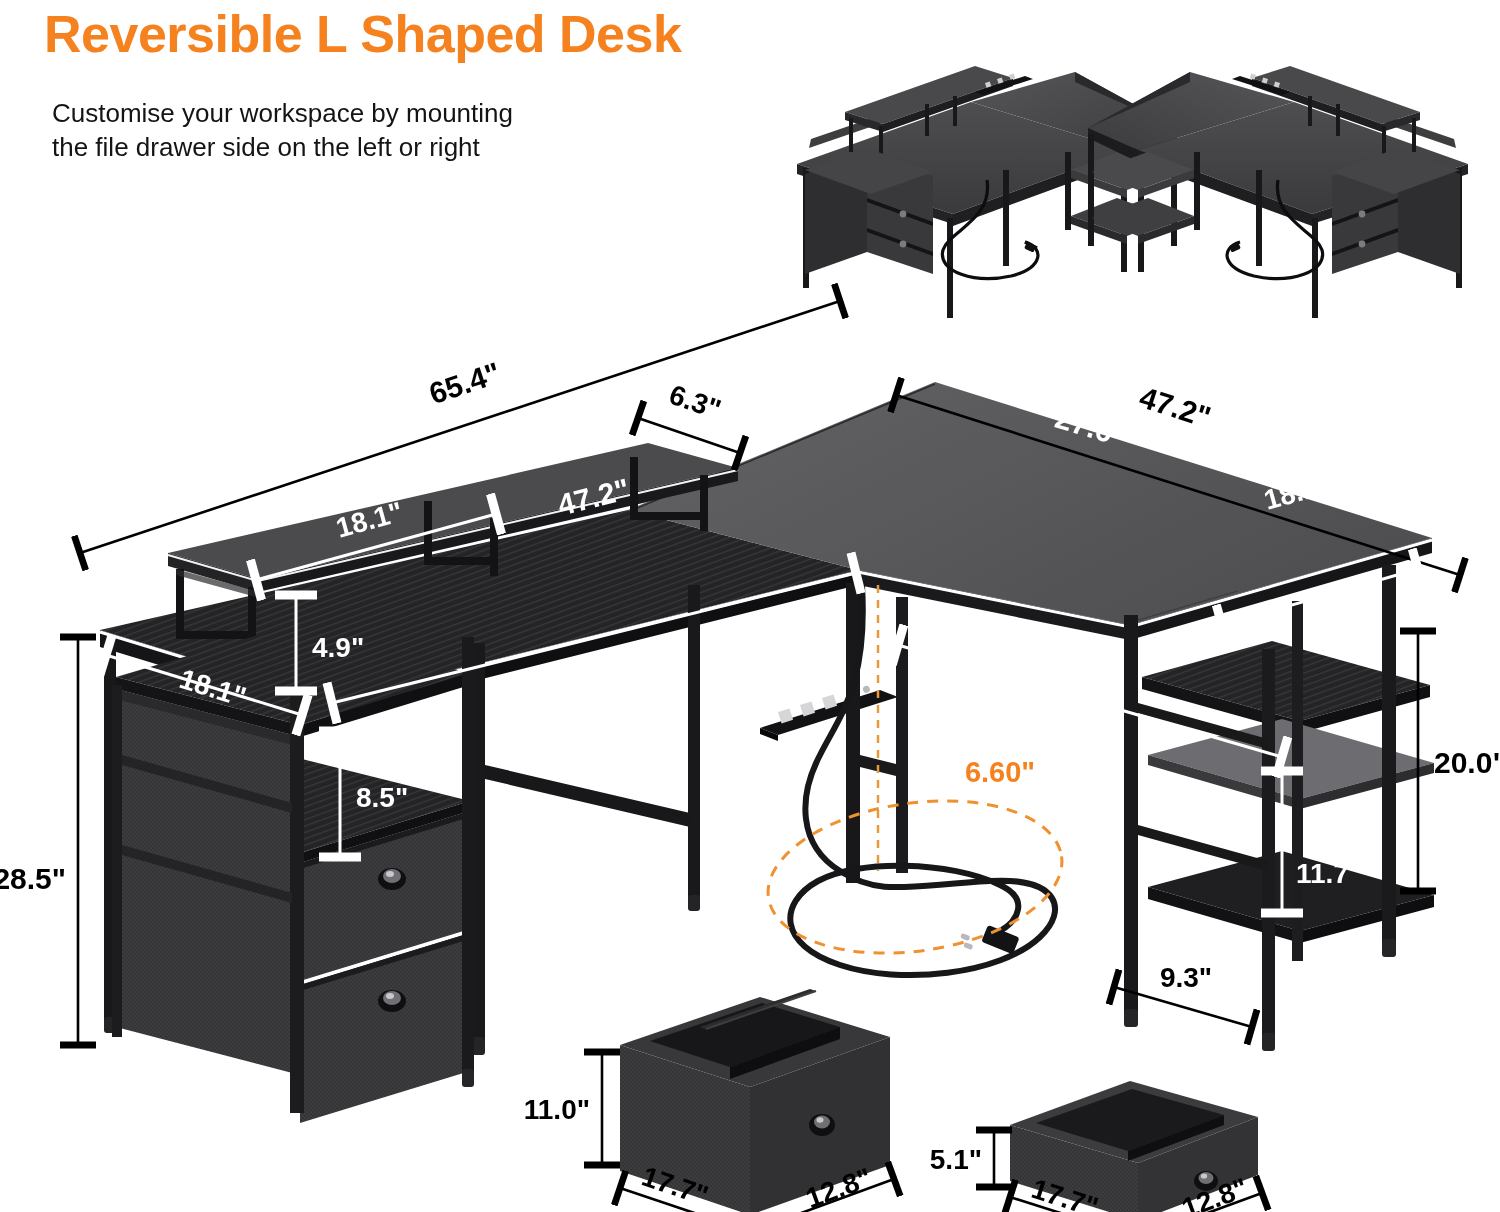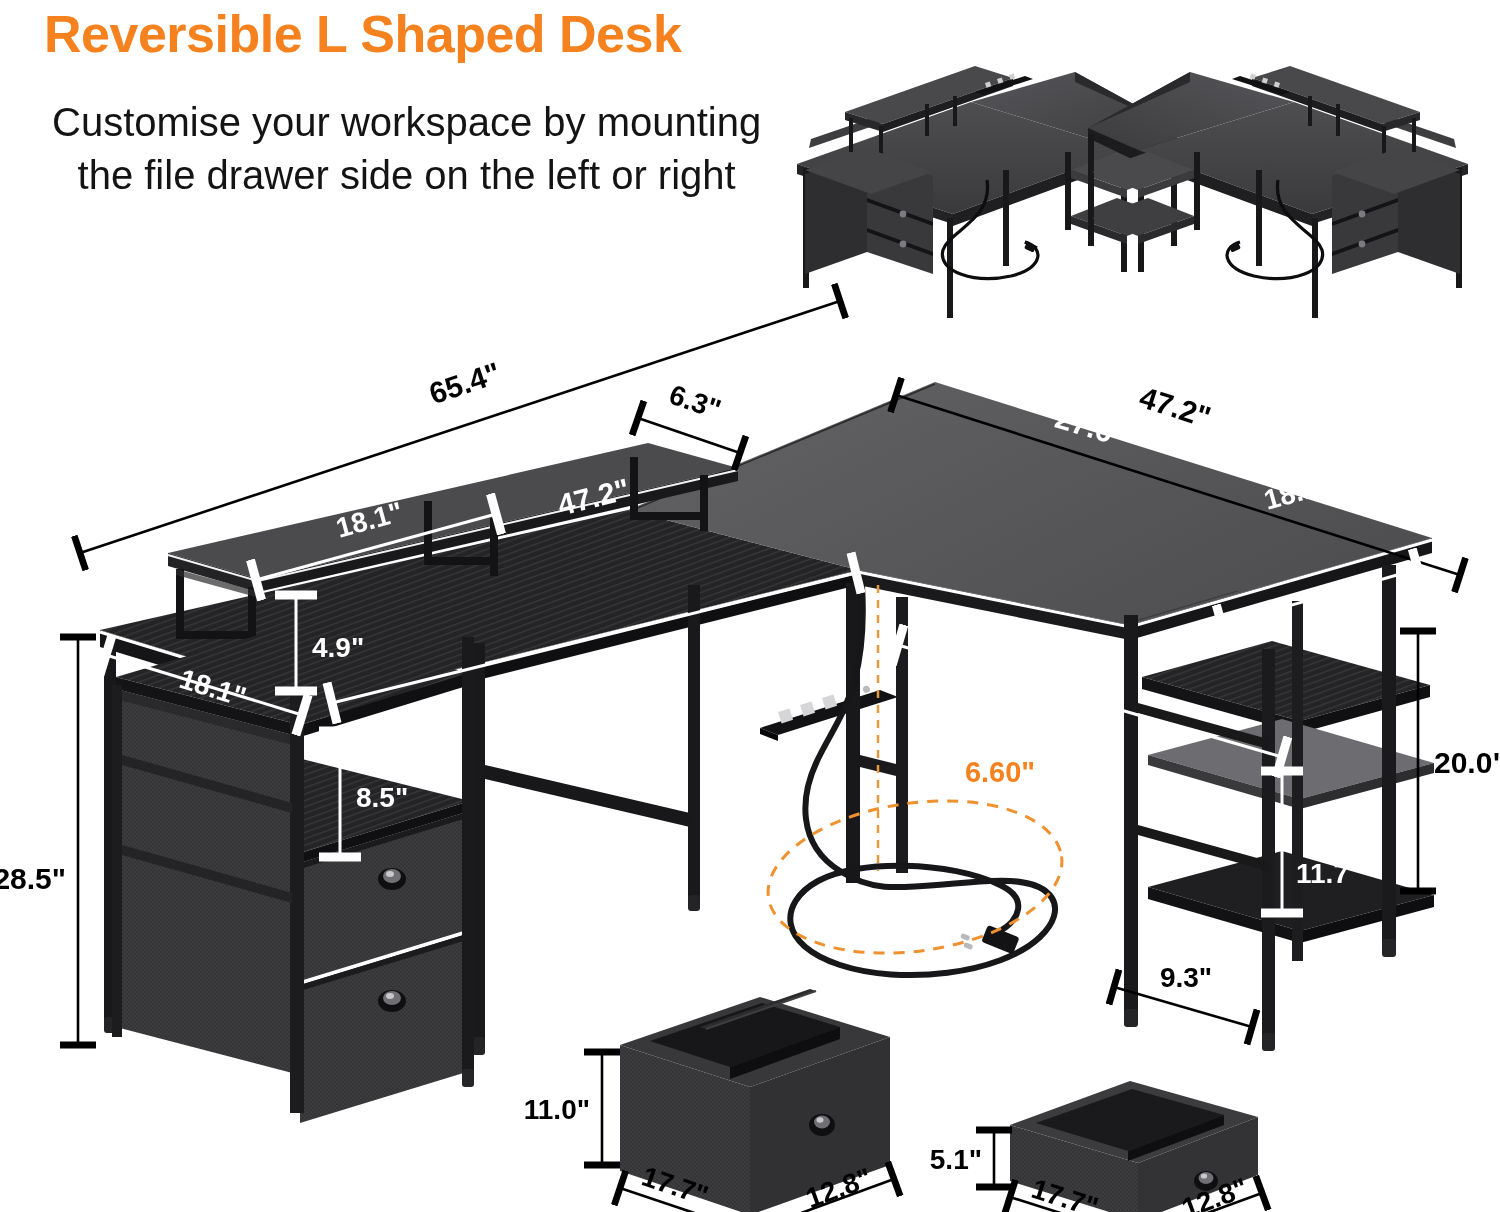--- a/index.html
+++ b/index.html
@@ -18,25 +18,24 @@
     position:absolute;left:21px;top:4px;
     font-size:52px;font-weight:bold;
     color:#F5821F;
     letter-spacing:-0.5px;
     white-space:nowrap;
     font-family:Liberation Sans, sans-serif;
     margin-left:23px;
   }
   .subtitle{
     position:absolute;left:52px;top:96px;
-    font-size:40px;line-height:1.32;
+    font-size:26px;line-height:1.32;
     color:#141414;
     white-space:pre-line;
     font-family:"Liberation Sans", sans-serif;
-    text-align:center;
   }
 
   
   .thumbs{position:absolute;left:775px;top:52px;width:715px;height:250px;}
 
   
   .figure{position:absolute;left:0;top:285px;width:1500px;height:927px;}
 
   svg{display:block;overflow:visible;}
 

